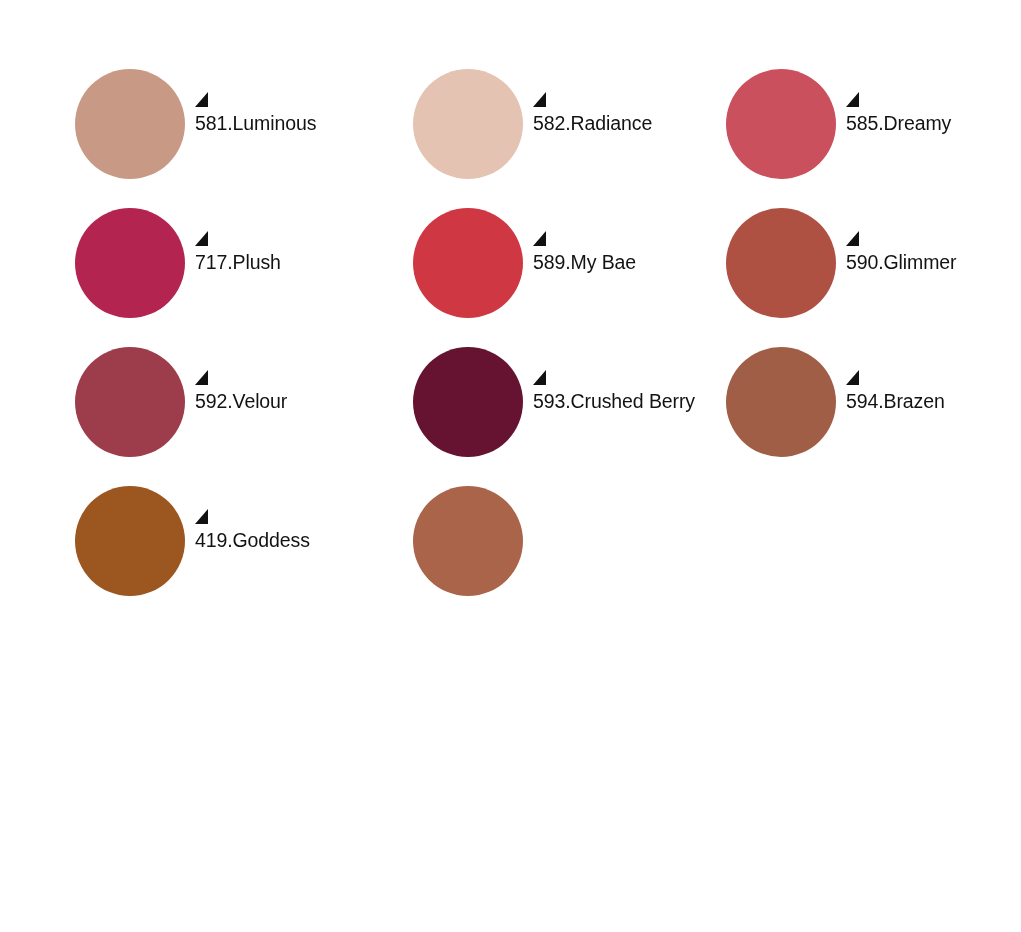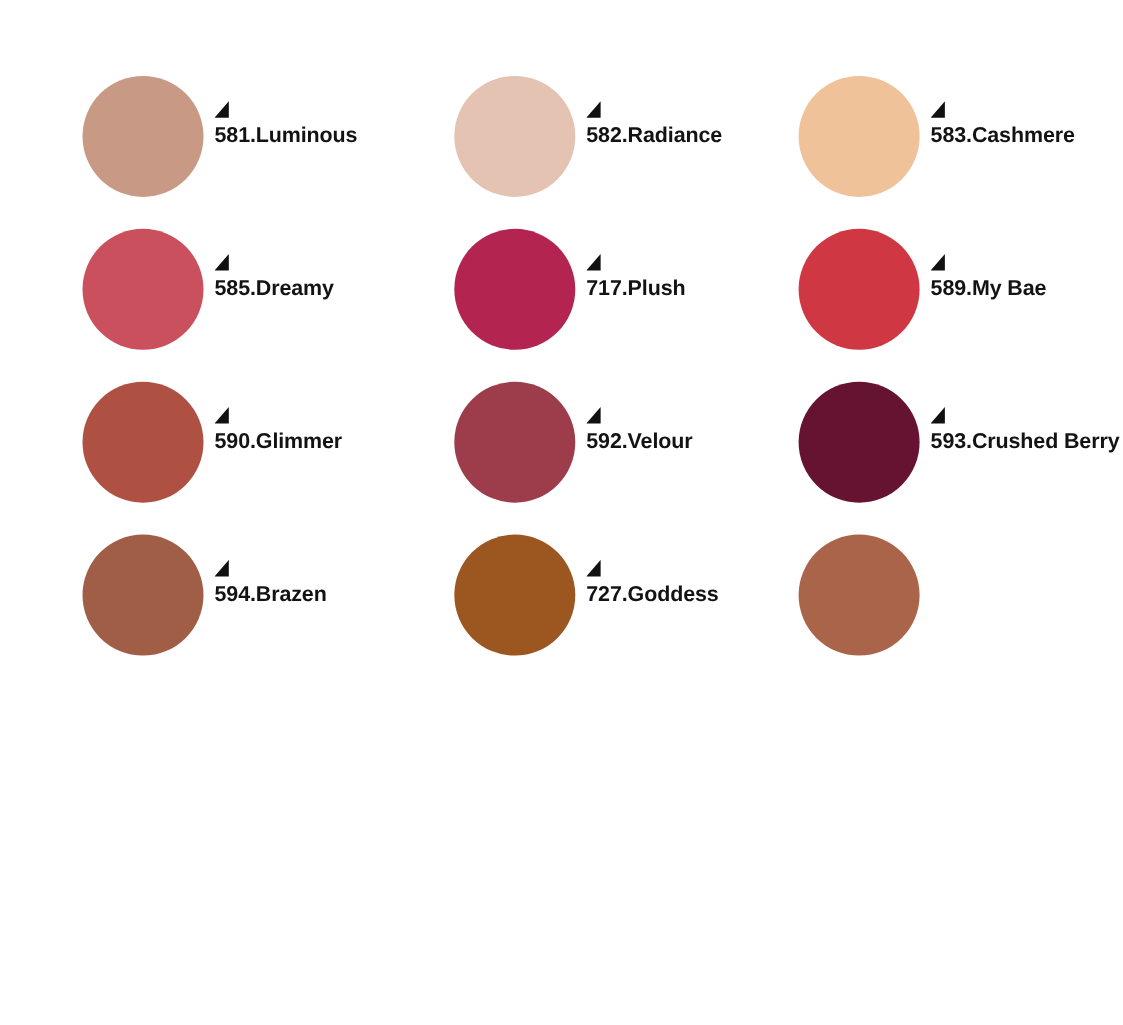--- a/index.html
+++ b/index.html
@@ -50,21 +50,21 @@
   }
   .swatch-marker-svg {
     position: absolute;
     left: 0px;
     top: -22px;
     display: block;
   }
   .swatch-name {
     font-family: "Liberation Sans", sans-serif;
     font-size: 19.5px;
-    font-weight: bold;
+    font-weight: normal;
     color: #131313;
     letter-spacing: -0.1px;
     white-space: nowrap;
     line-height: 1;
     display: block;
   }
 </style>
 </head>
 <body style="background: rgb(255, 255, 255);">
 
@@ -79,29 +79,20 @@
       <span class="swatch-name">581.Luminous</span>
     </div>
   </div>
       <div class="swatch-cell">
     <div class="swatch-dot" style="background: rgb(228, 195, 179);"></div>
     <div class="swatch-label-wrap">
       <svg class="swatch-marker-svg" width="14" height="16" viewBox="0 0 14 16" aria-hidden="true">
         <polygon points="13,0 0,15 13,15" fill="#111111"></polygon>
       </svg>
       <span class="swatch-name">582.Radiance</span>
-    </div>
-  </div>
-      <div class="swatch-cell">
-    <div class="swatch-dot" style="background: rgb(240, 194, 154);"></div>
-    <div class="swatch-label-wrap">
-      <svg class="swatch-marker-svg" width="14" height="16" viewBox="0 0 14 16" aria-hidden="true">
-        <polygon points="13,0 0,15 13,15" fill="#111111"></polygon>
-      </svg>
-      <span class="swatch-name">583.Cashmere</span>
     </div>
   </div>
       <div class="swatch-cell">
     <div class="swatch-dot" style="background: rgb(201, 80, 92);"></div>
     <div class="swatch-label-wrap">
       <svg class="swatch-marker-svg" width="14" height="16" viewBox="0 0 14 16" aria-hidden="true">
         <polygon points="13,0 0,15 13,15" fill="#111111"></polygon>
       </svg>
       <span class="swatch-name">585.Dreamy</span>
     </div>
@@ -159,20 +150,20 @@
       </svg>
       <span class="swatch-name">594.Brazen</span>
     </div>
   </div>
       <div class="swatch-cell">
     <div class="swatch-dot" style="background: rgb(156, 86, 32);"></div>
     <div class="swatch-label-wrap">
       <svg class="swatch-marker-svg" width="14" height="16" viewBox="0 0 14 16" aria-hidden="true">
         <polygon points="13,0 0,15 13,15" fill="#111111"></polygon>
       </svg>
-      <span class="swatch-name">727.Goddess</span>
+      <span class="swatch-name">419.Goddess</span>
     </div>
   </div>
       <div class="swatch-cell">
     <div class="swatch-dot" style="background: rgb(169, 100, 74);"></div>
   </div>
     </div>
 </div>
 
 </body></html>

